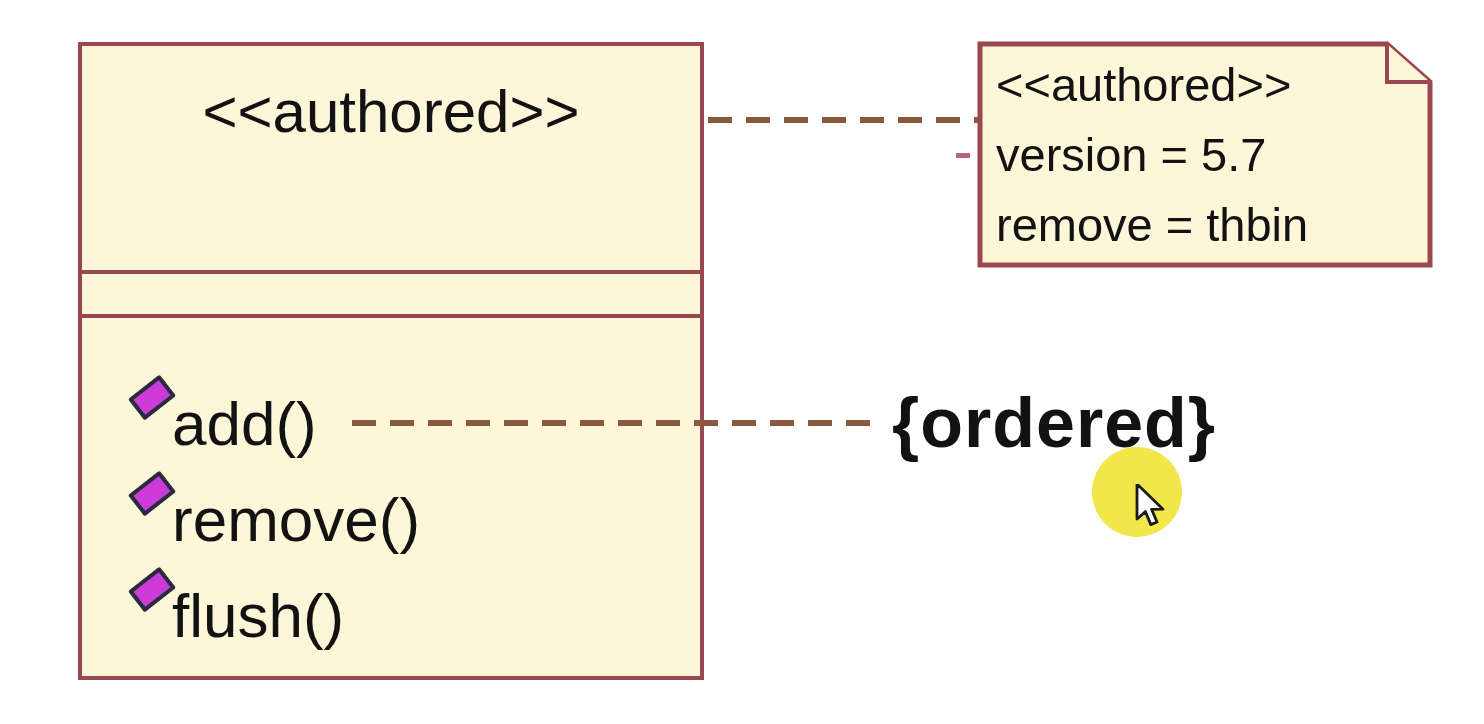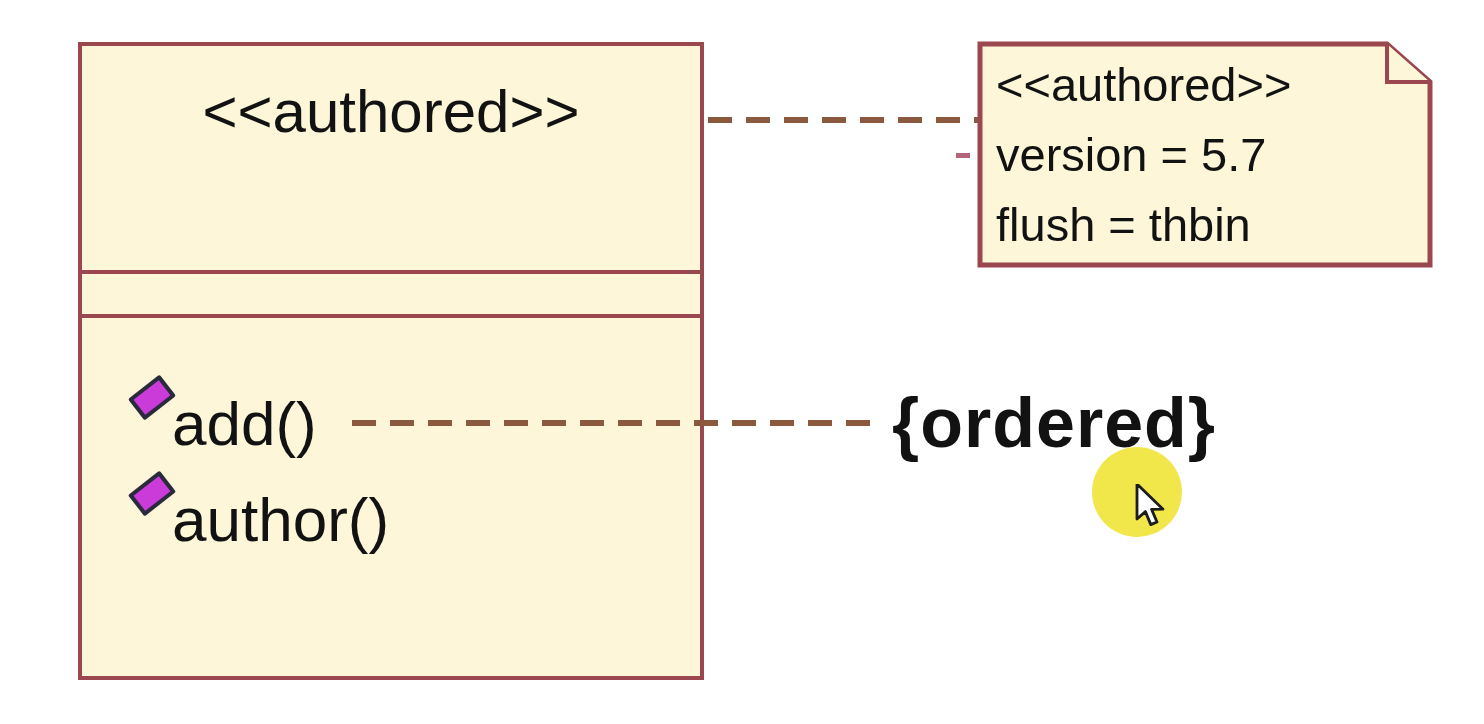--- a/index.html
+++ b/index.html
@@ -118,37 +118,41 @@
       <div>&lt;&lt;authored&gt;&gt;</div>
     </div>
     <div class="compartment attributes"></div>
     <div class="compartment operations">
       <div class="op-row">
         <span class="op-diamond"></span>
         <span>add()</span>
       </div>
       <div class="op-row">
         <span class="op-diamond"></span>
-        <span>author()</span>
+        <span>remove()</span>
+      </div>
+      <div class="op-row">
+        <span class="op-diamond"></span>
+        <span>flush()</span>
       </div>
     </div>
   </div>
 
   <div class="dashed" id="anchor-dash-class-note"></div>
 
   <div class="note-tick"></div>
 
   <svg class="note-shape" width="460" height="232" viewBox="0 0 460 232">
     <polygon points="4,6 411,6 454,44 454,227 4,227" fill="#fdf6d8" stroke="#9a4750" stroke-width="5" stroke-linejoin="miter"></polygon>
     <polyline points="411,6 411,44 454,44" fill="#fdf6d8" stroke="#9a4750" stroke-width="4"></polyline>
   </svg>
   <div class="note-text">
     <div>&lt;&lt;authored&gt;&gt;</div>
     <div>version = 5.7</div>
-    <div>flush = thbin</div>
+    <div>remove = thbin</div>
   </div>
 
   <div class="click-highlight"></div>
 
   <div class="dashed" id="anchor-dash-constraint"></div>
 
   <div class="constraint">{ordered}</div>
 
   <svg class="cursor" width="36" height="48" viewBox="0 0 18 24">
     <path d="M1,0 L1,17.5 L5.2,13.8 L7.9,20.3 L11,19 L8.3,12.7 L14,12.6 Z" fill="#ffffff" stroke="#1c1c1c" stroke-width="1.4" stroke-linejoin="round"></path>

